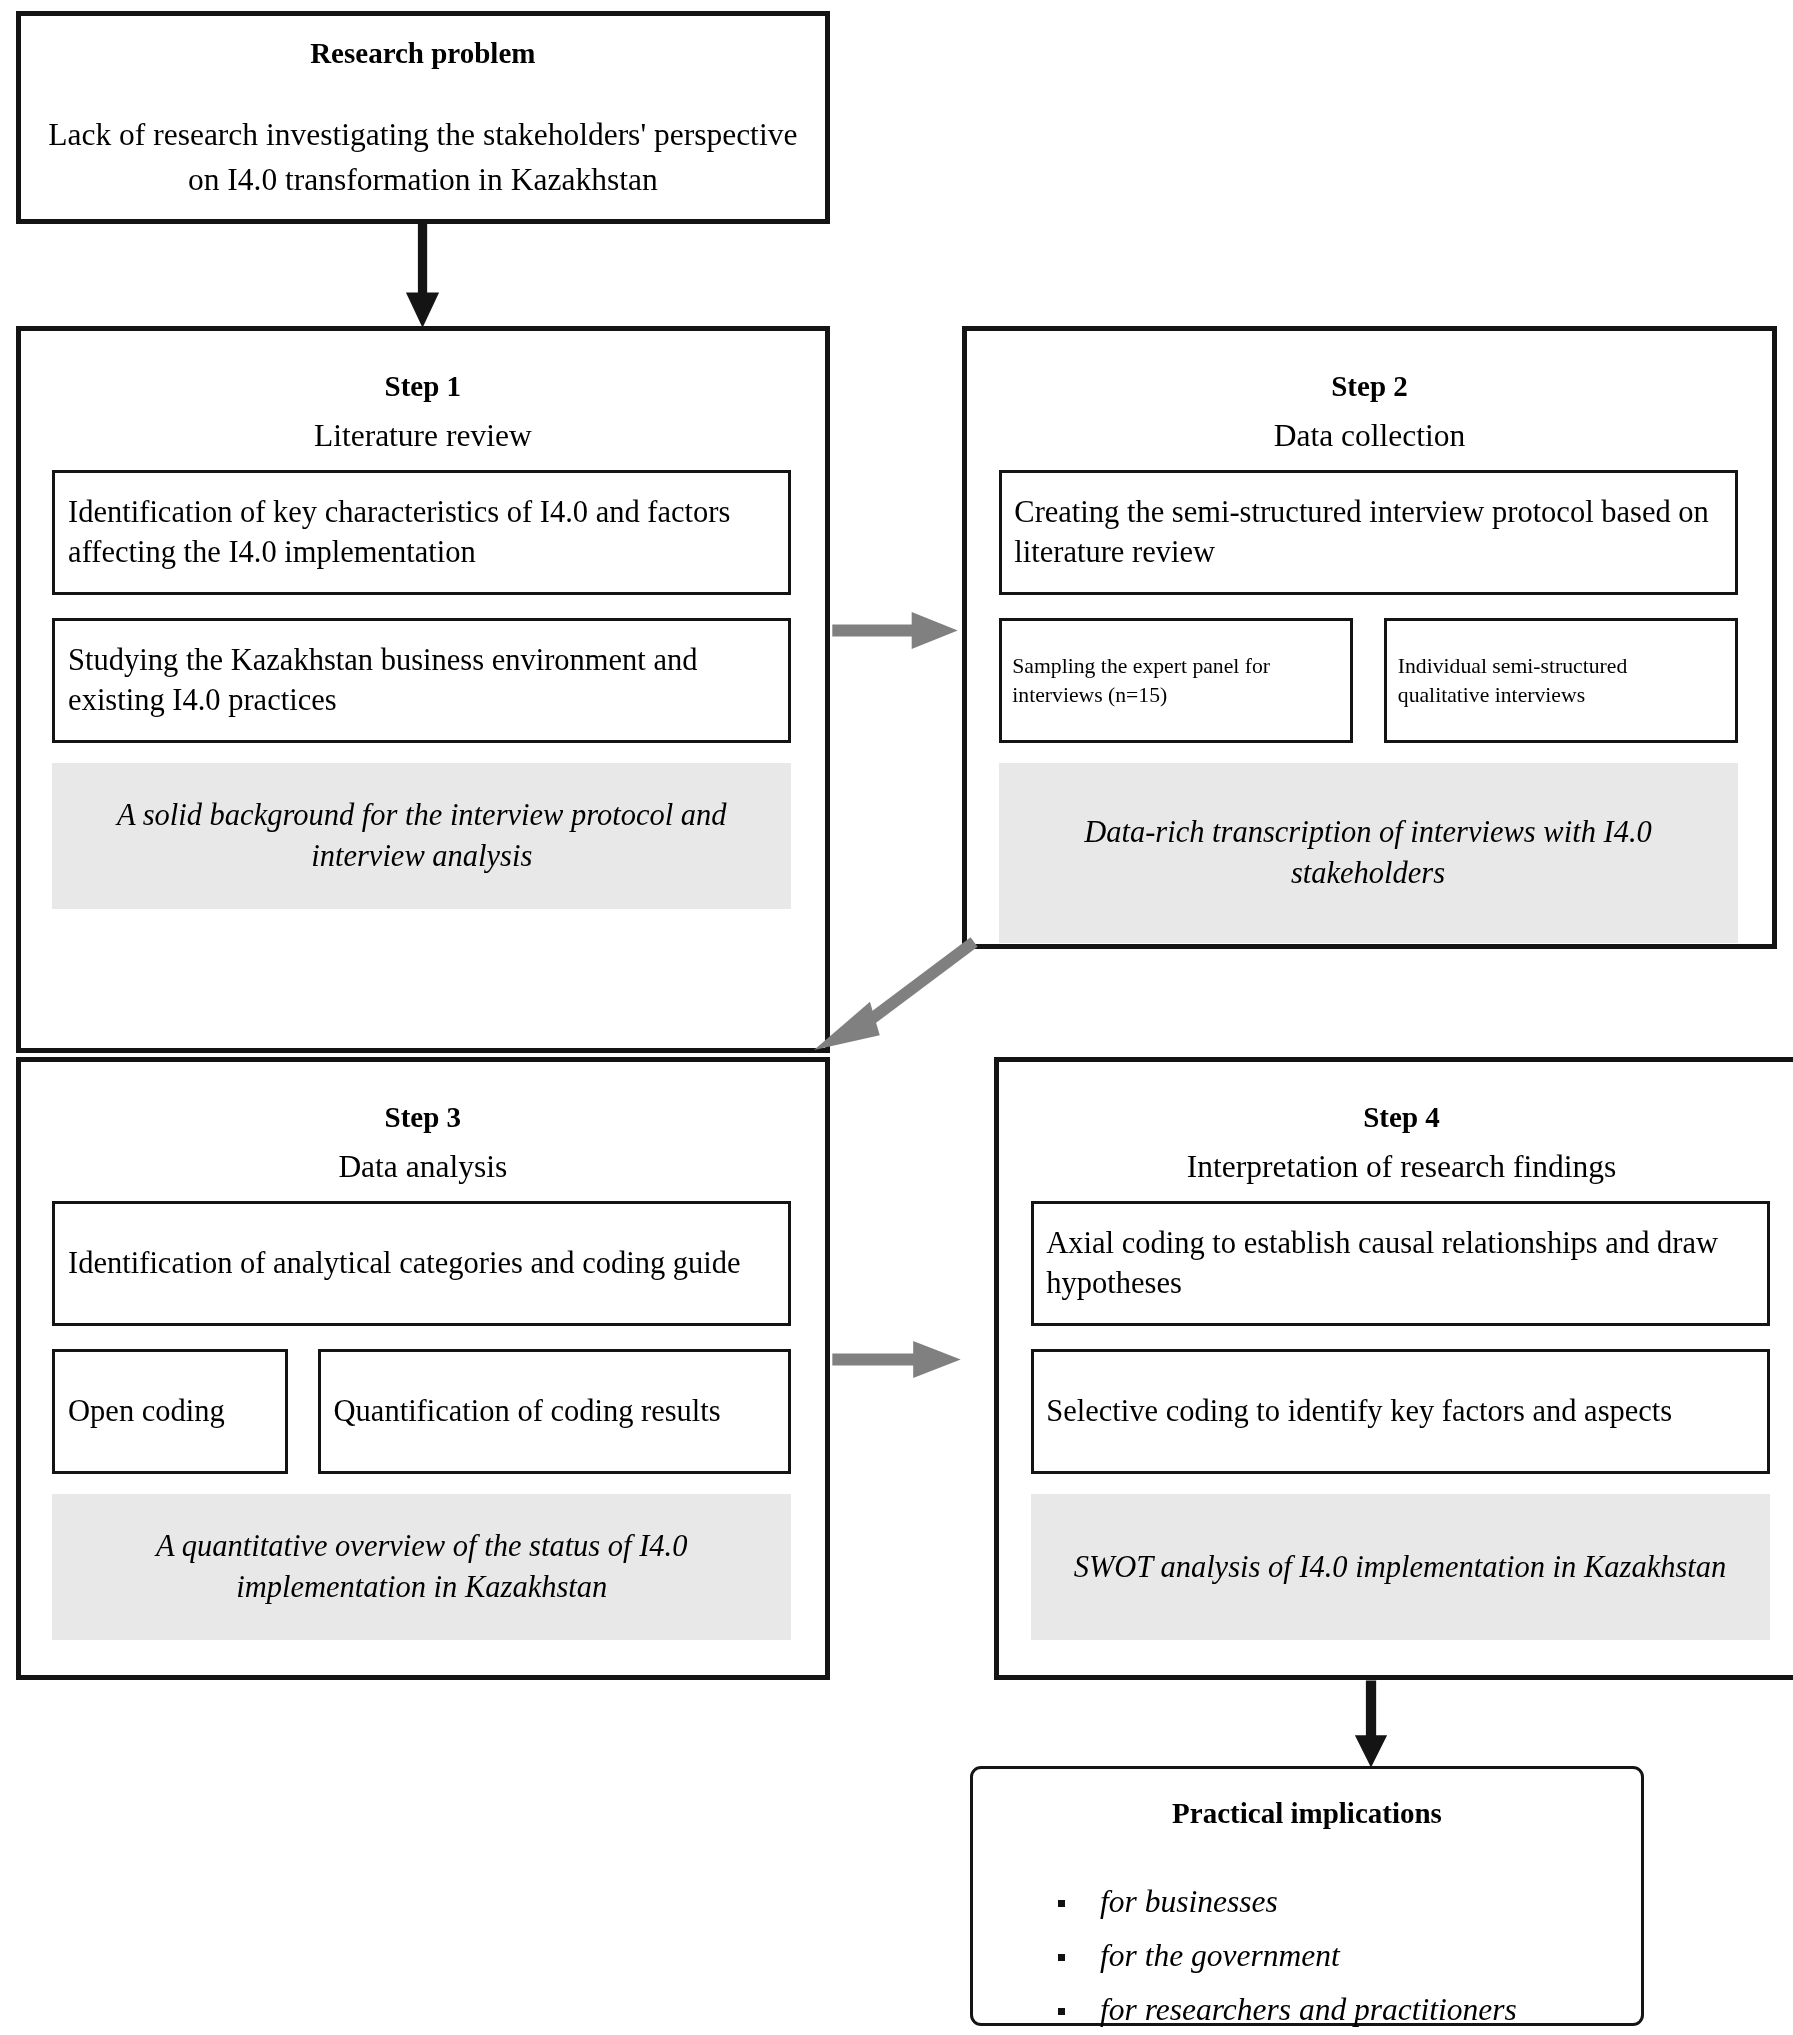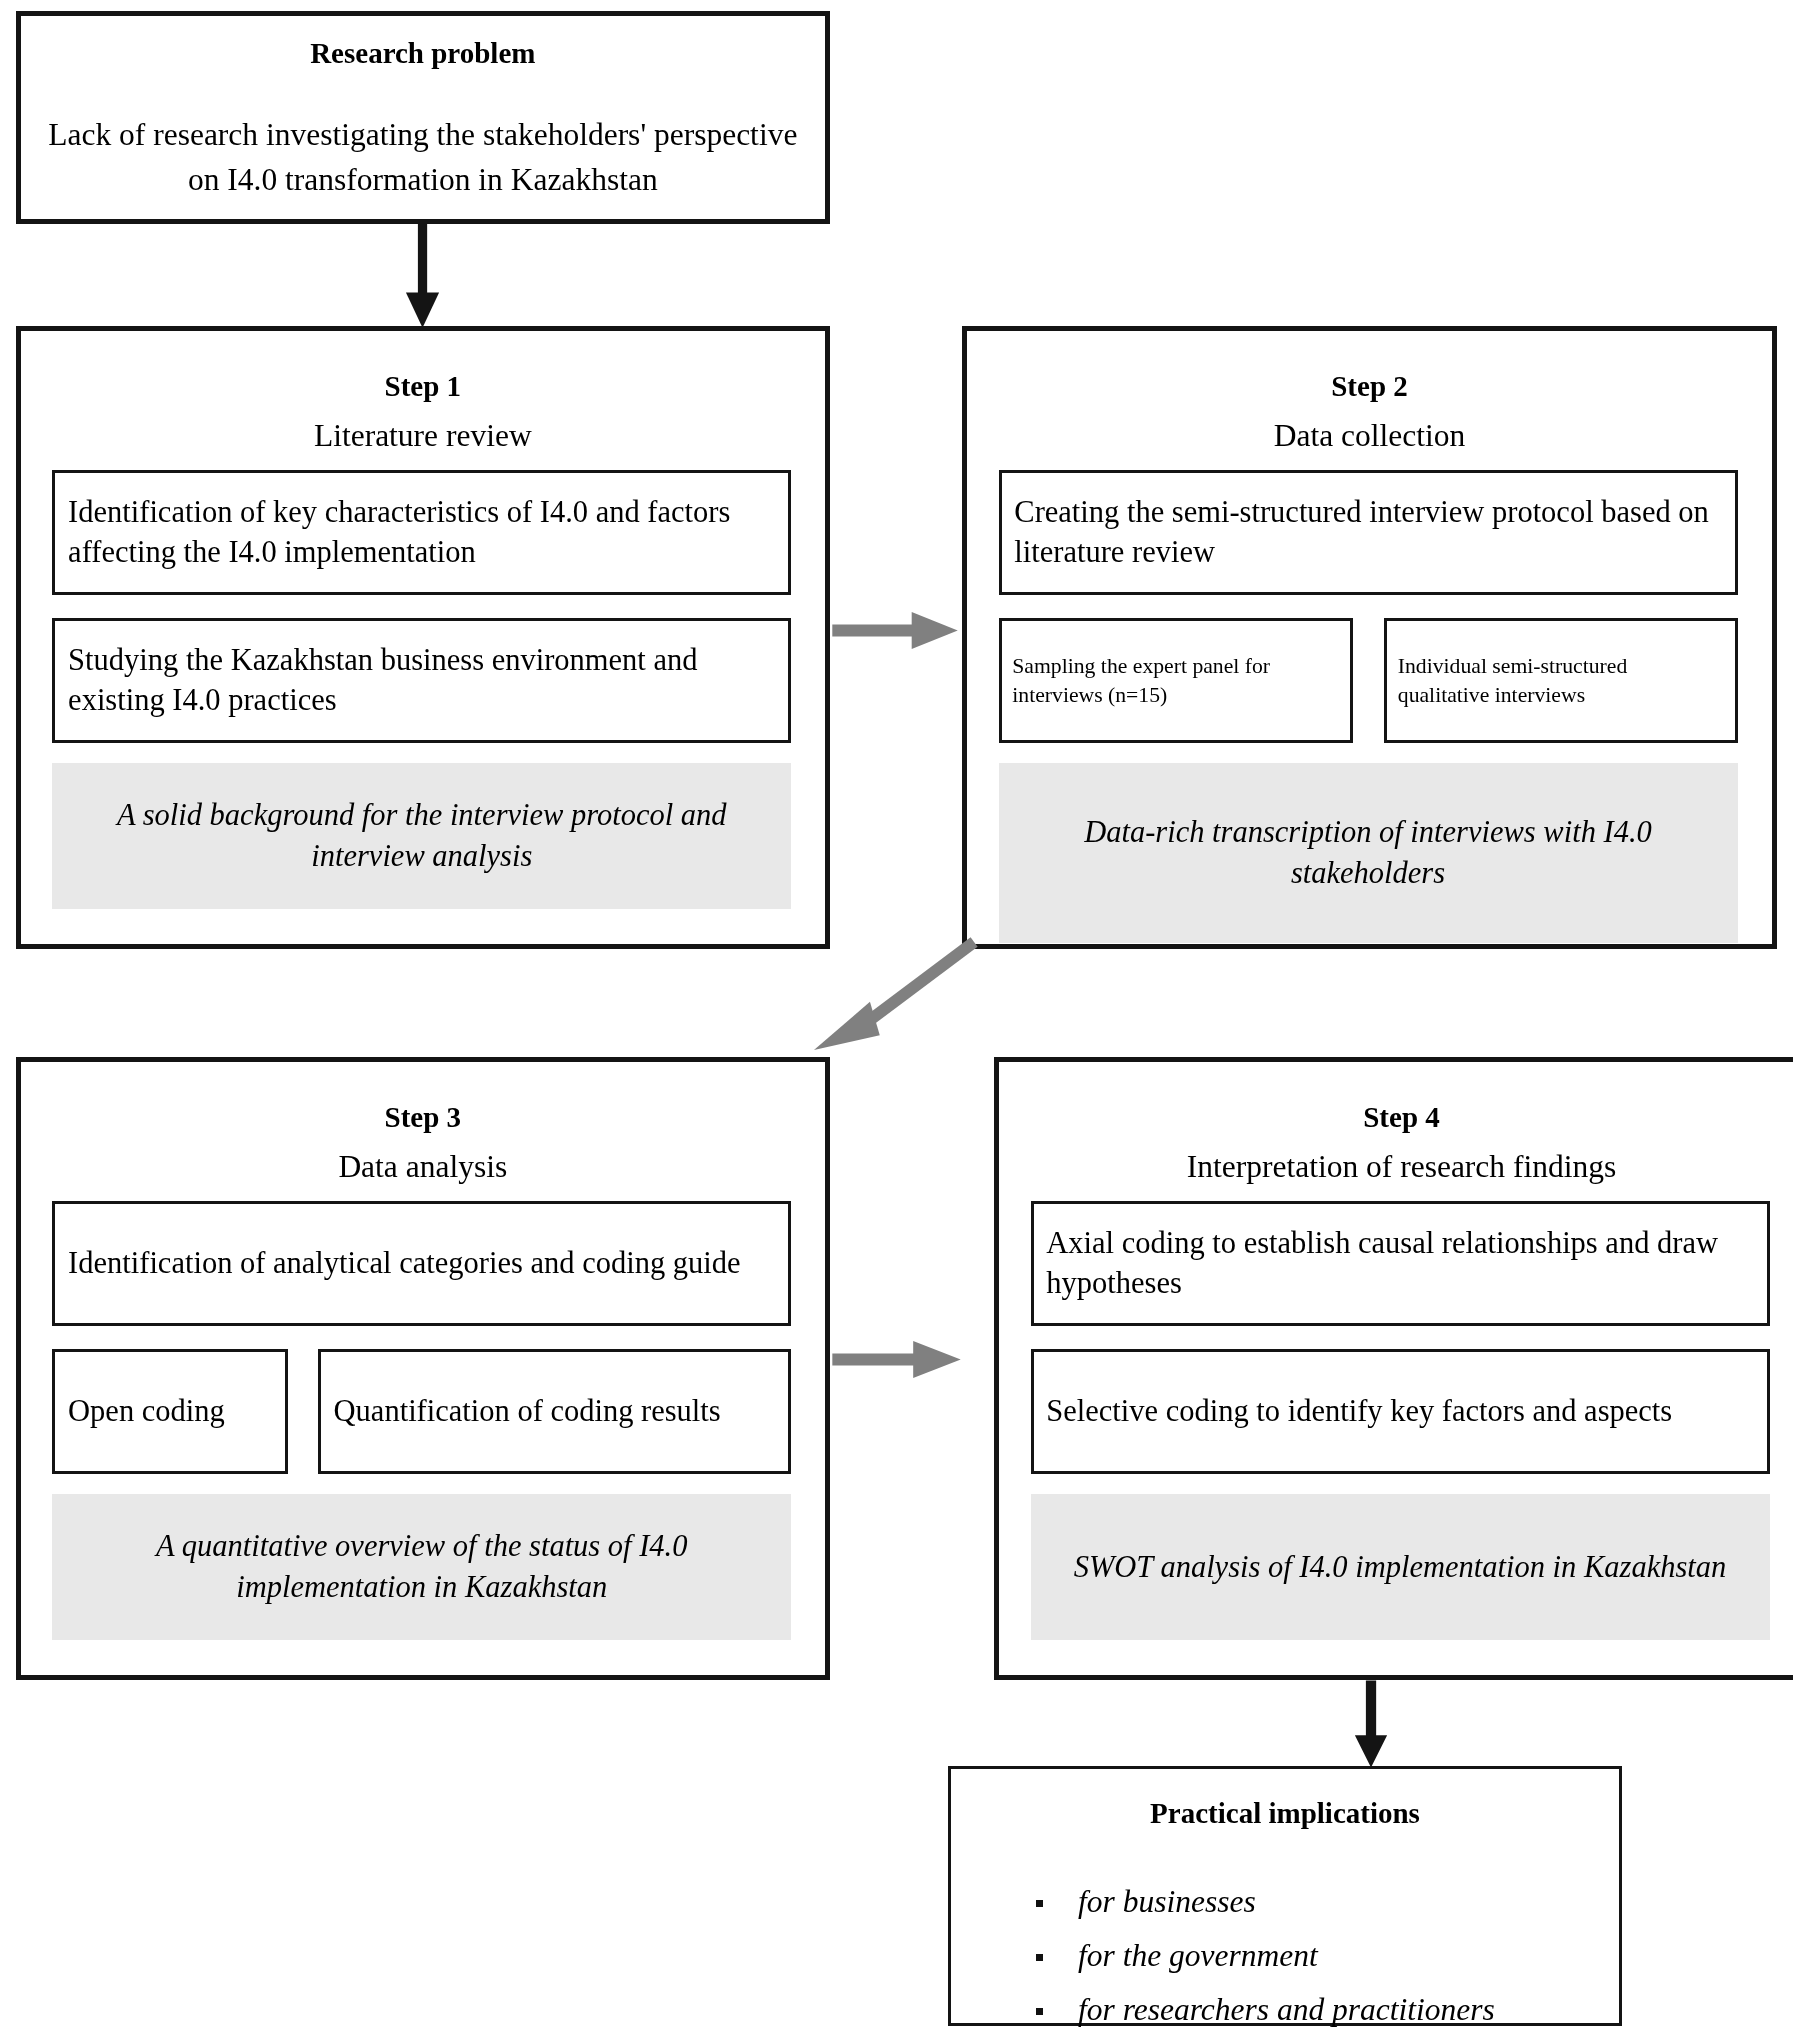--- a/index.html
+++ b/index.html
@@ -139,21 +139,21 @@
   <div class="outer-box" style="left:15.8px; top:10.8px; width:814px; height:213px;">
     <div class="box-title" style="top:22.6px;">Research problem</div>
     <div class="centered-para" style="top:97px;">Lack of research investigating the stakeholders' perspective on I4.0 transformation in Kazakhstan</div>
   </div>
 
   <svg class="arrow-svg" style="left:404px; top:223px;" width="39" height="106" viewBox="0 0 80 216">
     <line x1="38" y1="0" x2="38" y2="148" stroke="#141414" stroke-width="19"></line>
     <polygon points="4,142 72,142 38,214" fill="#141414"></polygon>
   </svg>
 
-  <div class="outer-box" style="left:15.8px; top:326px; width:814px; height:623px;">
+  <div class="outer-box" style="left:15.8px; top:326px; width:814px; height:727px;">
     <div class="box-title" style="top:40px;">Step 1</div>
     <div class="box-subtitle" style="top:88px;">Literature review</div>
 
     <div class="sub-box" style="left:31.5px; top:139px; width:739px; height:125px;">
       <span class="sub-text">Identification of key characteristics of I4.0 and factors affecting the I4.0 implementation</span>
     </div>
 
     <div class="sub-box" style="left:31.5px; top:287px; width:739px; height:125px;">
       <span class="sub-text">Studying the Kazakhstan business environment and existing I4.0 practices</span>
     </div>
@@ -235,21 +235,21 @@
     <div class="outcome" style="left:31.5px; top:432px; width:739px; height:146px;">
       <span class="outcome-text">SWOT analysis of I4.0 implementation in Kazakhstan</span>
     </div>
   </div>
 
   <svg class="arrow-svg" style="left:1350px; top:1680px;" width="44" height="89" viewBox="0 0 90 180">
     <line x1="43" y1="0" x2="43" y2="118" stroke="#141414" stroke-width="21"></line>
     <polygon points="10,112 76,112 43,178" fill="#141414"></polygon>
   </svg>
 
-  <div class="outer-box thin" style="left:948px; top:1766px; width:674px; height:260px;">
+  <div class="outer-box thin" style="left:970px; top:1766px; width:674px; height:260px;border-radius:11px;">
     <div class="box-title" style="top:28.6px;">Practical implications</div>
 
     <ul class="bullets" style="left:85px; top:117px;">
       <li>
         <span class="bullet-dot"></span>
         <span>for businesses</span>
       </li>
       <li>
         <span class="bullet-dot"></span>
         <span>for the government</span>

